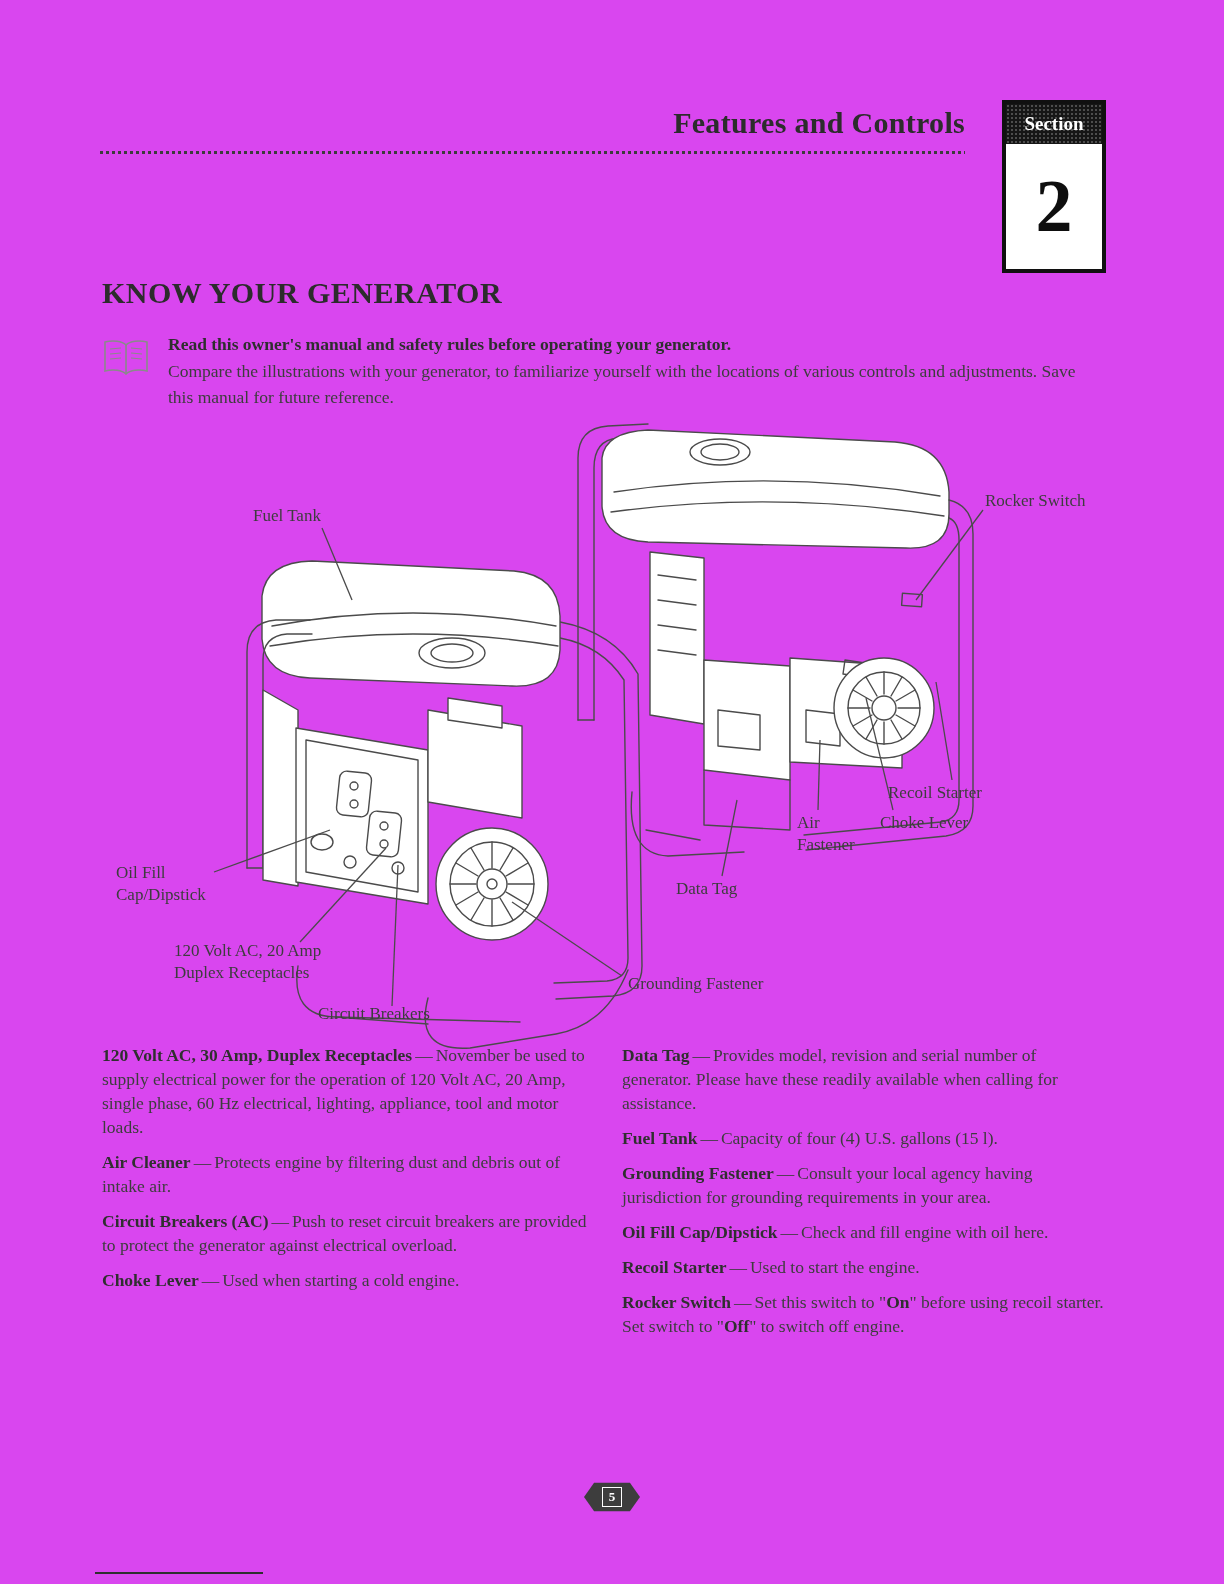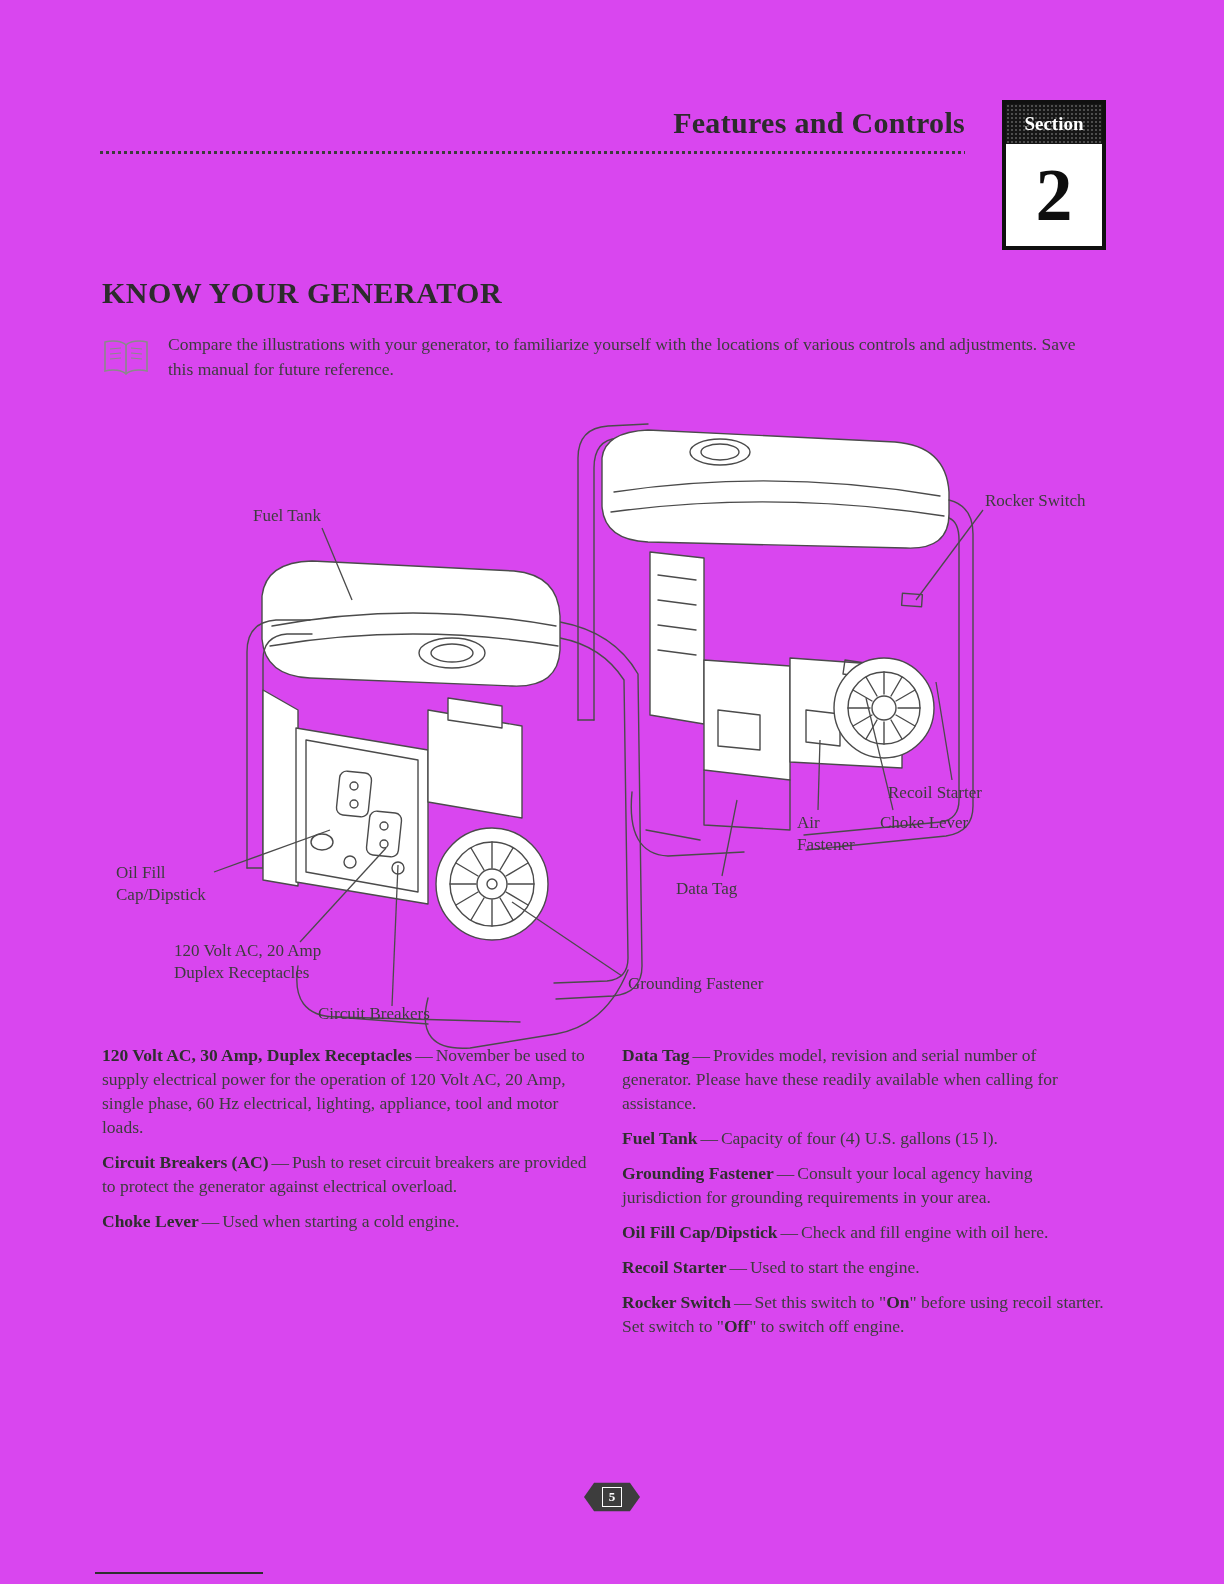--- a/index.html
+++ b/index.html
@@ -10,21 +10,21 @@
   
   .header-title{
     position:absolute;top:106px;left:100px;width:865px;text-align:right;
     font-size:30px;font-weight:bold;color:#2c2c2c;letter-spacing:.3px;
   }
   .header-rule{
     position:absolute;top:151px;left:100px;width:865px;height:3px;
     background:repeating-linear-gradient(90deg,#3c3c3c 0 3px,transparent 3px 6px);
   }
   .section-badge{
-    position:absolute;top:100px;left:1002px;width:104px;height:150px;
+    position:absolute;top:100px;left:1002px;width:104px;height:173px;
     border:4px solid #101010;box-sizing:border-box;background:#fff;
   }
   .section-badge .band{
     height:40px;display:flex;align-items:center;justify-content:center;
     color:#ffffff;font-weight:bold;font-size:19px;
     background-color:#161616;
     background-image:radial-gradient(circle,#4e4e4e 1px,transparent 1.3px);
     background-size:4px 4px;
   }
   .section-badge .num{
@@ -86,20 +86,21 @@
       <g fill="none" stroke="#8a8a8a" stroke-width="1.6">
         <path d="M24,7 C20,3 11,2 3,4 L3,33 C11,31 20,32 24,36 C28,32 37,31 45,33 L45,4 C37,2 28,3 24,7 Z"></path>
         <path d="M24,7 L24,36"></path>
         <path d="M8,11 L19,10 M8,16 L19,15 M8,21 L19,20" stroke-width="1"></path>
         <path d="M29,10 L40,11 M29,15 L40,16 M29,20 L40,21" stroke-width="1"></path>
       </g>
     </svg>
   </div>
 
   <div class="intro">
+    <div class="intro-bold">Read this owner's manual and safety rules before operating your generator.</div>
     <div>Compare the illustrations with your generator, to familiarize yourself with the locations of various controls and adjustments. Save this manual for future reference.</div>
   </div>
 
   <div class="diagram">
     <svg width="1224" height="650" viewBox="0 0 1224 650">
 
       <g stroke="#4b4b4b" stroke-width="1.4" fill="none" stroke-linecap="round" stroke-linejoin="round">
         <path d="M578,310 L578,48 Q578,18 608,16 L648,14"></path>
         <path d="M594,310 L594,58 Q594,30 618,28 L650,27"></path>
         <path d="M578,310 L594,310"></path>
@@ -187,20 +188,21 @@
 Cap/Dipstick</div>
     <div class="callout" style="left:174px;top:530px;">120 Volt AC, 20 Amp
 Duplex Receptacles</div>
     <div class="callout" style="left:318px;top:593px;">Circuit Breakers</div>
     <div class="callout" style="left:628px;top:563px;">Grounding Fastener</div>
   </div>
 
   <div class="defs">
     <div class="col">
       <p><span class="term">120 Volt AC, 30 Amp, Duplex Receptacles</span><span class="dash">—</span><span>November be used to supply electrical power for the operation of 120 Volt AC, 20 Amp, single phase, 60 Hz electrical, lighting, appliance, tool and motor loads.</span></p>
+      <p><span class="term">Air Cleaner</span><span class="dash">—</span><span>Protects engine by filtering dust and debris out of intake air.</span></p>
       <p><span class="term">Circuit Breakers (AC)</span><span class="dash">—</span><span>Push to reset circuit breakers are provided to protect the generator against electrical overload.</span></p>
       <p><span class="term">Choke Lever</span><span class="dash">—</span><span>Used when starting a cold engine.</span></p>
     </div>
     <div class="col">
       <p><span class="term">Data Tag</span><span class="dash">—</span><span>Provides model, revision and serial number of generator. Please have these readily available when calling for assistance.</span></p>
       <p><span class="term">Fuel Tank</span><span class="dash">—</span><span>Capacity of four (4) U.S. gallons (15 l).</span></p>
       <p><span class="term">Grounding Fastener</span><span class="dash">—</span><span>Consult your local agency having jurisdiction for grounding requirements in your area.</span></p>
       <p><span class="term">Oil Fill Cap/Dipstick</span><span class="dash">—</span><span>Check and fill engine with oil here.</span></p>
       <p><span class="term">Recoil Starter</span><span class="dash">—</span><span>Used to start the engine.</span></p>
       <p><span class="term">Rocker Switch</span><span class="dash">—</span><span>Set this switch to "</span><span class="term">On</span><span>" before using recoil starter. Set switch to "</span><span class="term">Off</span><span>" to switch off engine.</span></p>

